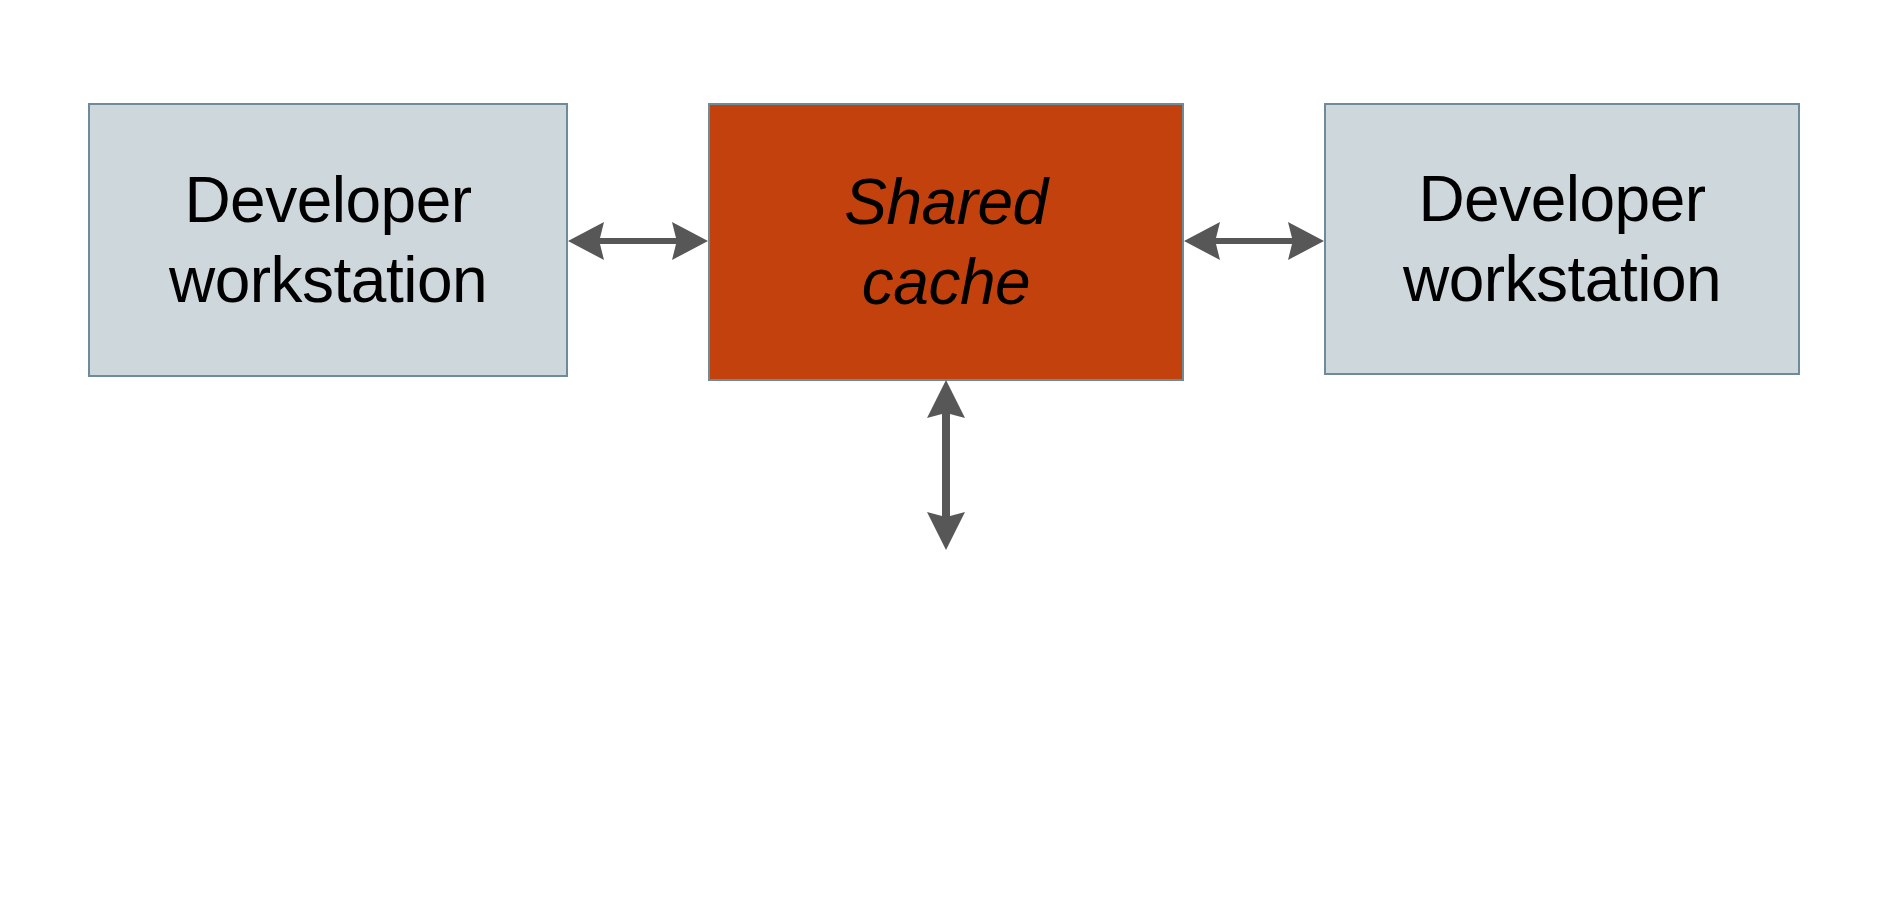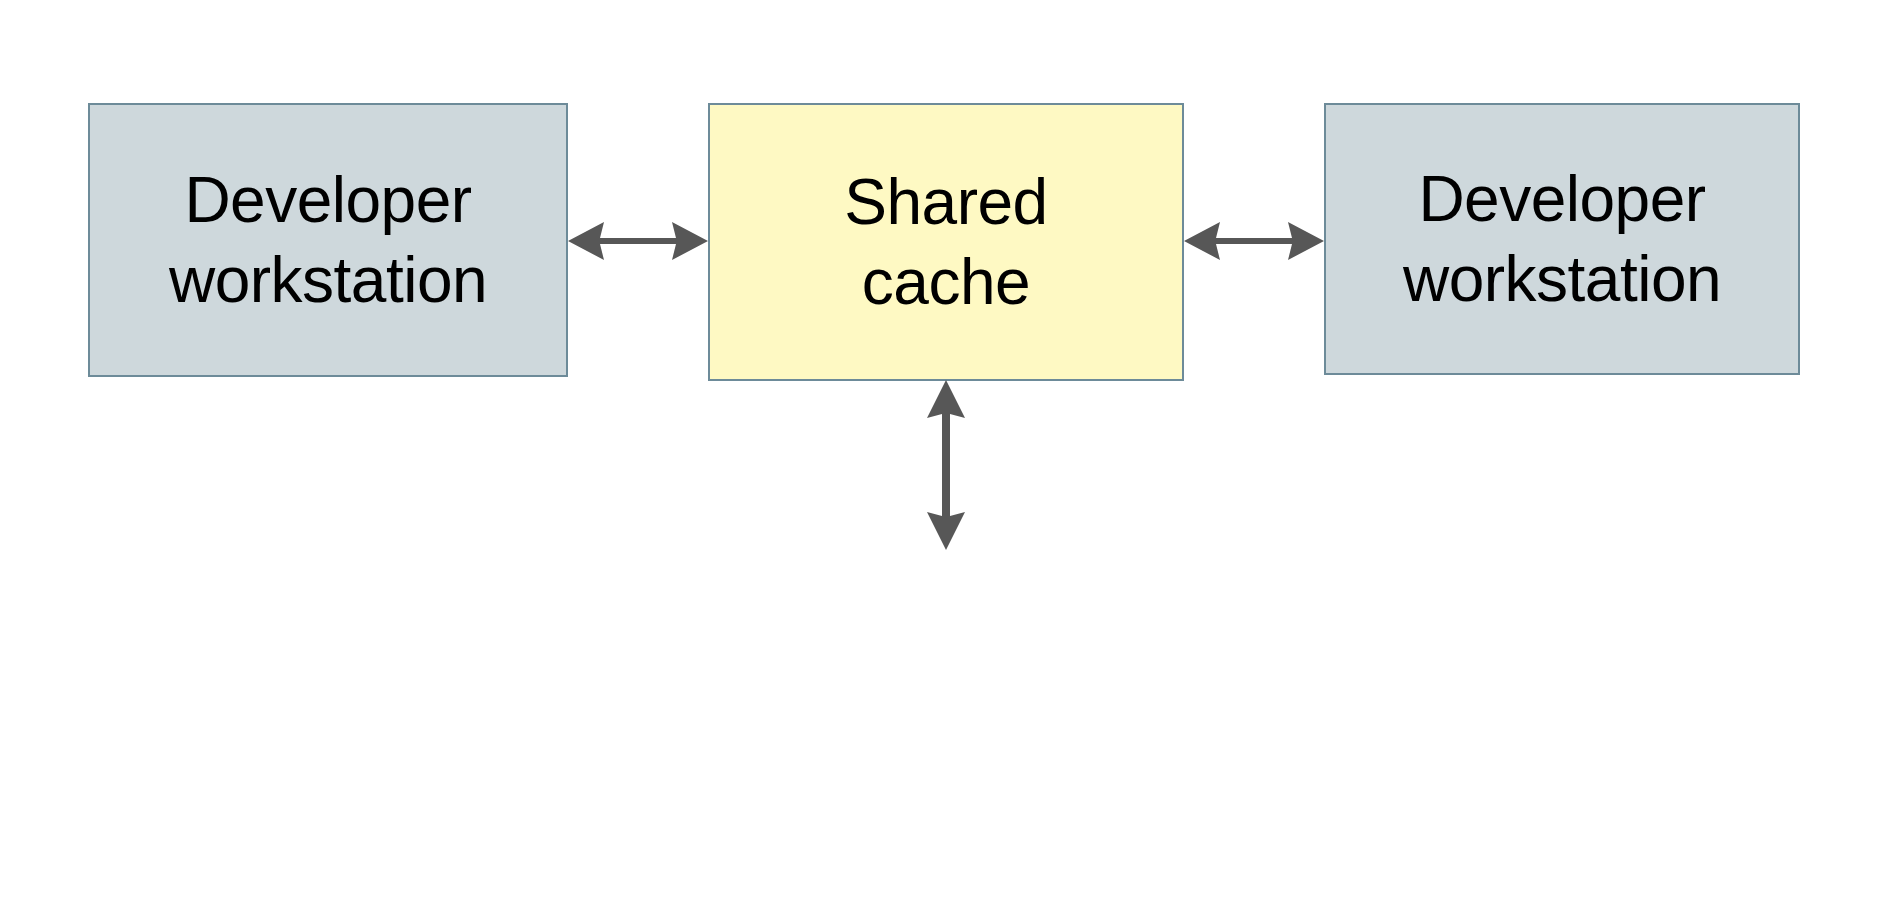--- a/index.html
+++ b/index.html
@@ -60,21 +60,21 @@
 </head>
 <body>
 
 <div id="canvas" style="background: rgb(255, 255, 255);">
 
   <div class="node" id="node-dev-left" style="background: rgb(206, 216, 220); border-color: rgb(109, 139, 153);">
     <span class="node-label" style="color: rgb(0, 0, 0);">Developer
 workstation</span>
   </div>
 
-  <div class="node" id="node-shared" style="background: #fef9c3; border-color: rgb(109, 139, 153);">
+  <div class="node" id="node-shared" style="background: #c2410c; border-color: rgb(109, 139, 153); font-style: italic;">
     <span class="node-label" style="color: rgb(0, 0, 0);">Shared
 cache</span>
   </div>
 
   <div class="node" id="node-dev-right" style="background: rgb(206, 216, 220); border-color: rgb(109, 139, 153);">
     <span class="node-label" style="color: rgb(0, 0, 0);">Developer
 workstation</span>
   </div>
 
 

